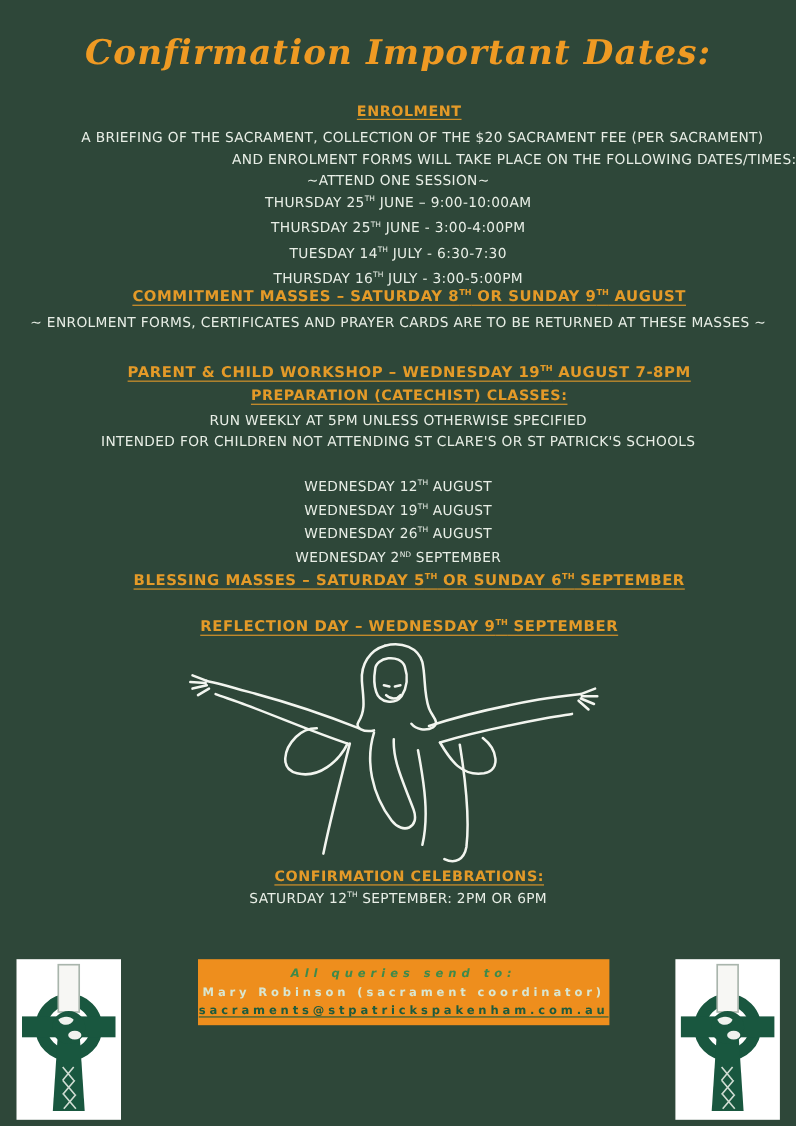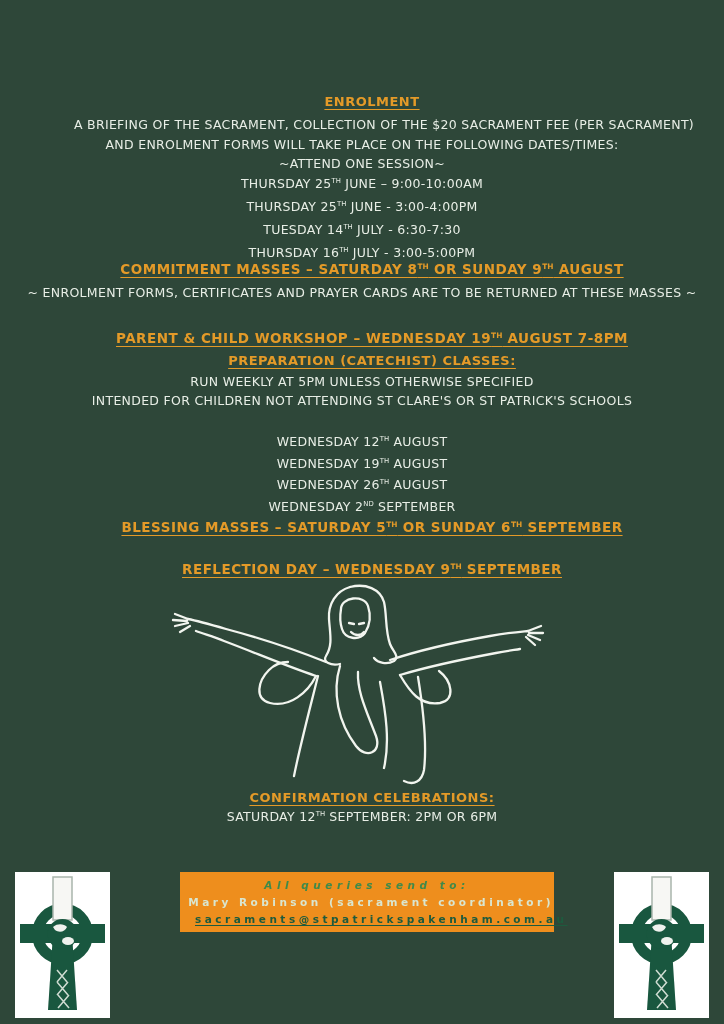--- a/index.html
+++ b/index.html
@@ -51,28 +51,27 @@
     width:374px;height:60px;
     background:#ee8e1d;
     text-align:center;
     font-weight:bold;
     font-size:10.5px;
     line-height:17px;
     padding-top:5px;
     box-sizing:border-box;
   }
   .contact-line1{color:#3f8a4a;letter-spacing:4.5px;font-style:italic;}
-  .contact-line2{color:#d9e6d0;letter-spacing:3.5px;text-align:right;}
+  .contact-line2{color:#d9e6d0;letter-spacing:3.5px;}
   .contact-email{
     display:inline-block;
     color:#1d5b3e;
     letter-spacing:3.5px;
     text-decoration:underline;
     text-underline-offset:2px;
-    padding-left:15px;
   }
 
   .cross-card{
     position:absolute;
     top:872px;
     width:95px;height:146px;
     background:#ffffff;
   }
   .cross-card.left{left:15px;}
   .cross-card.right{left:614px;}
@@ -90,24 +89,25 @@
     position:absolute;
     left:168px;top:582px;
     width:385px;height:206px;
   }
 </style>
 </head>
 <body>
 
 <div class="page">
 
+  <div class="abs title">Confirmation Important Dates:</div>
 
   <div class="abs h-orange" style="top:94px;">ENROLMENT</div>
   <div class="abs white-line" style="top:117px;padding-left:44px;">A BRIEFING OF THE SACRAMENT, COLLECTION OF THE $20 SACRAMENT FEE (PER SACRAMENT)</div>
-  <div class="abs white-line" style="top:137px;">AND ENROLMENT FORMS WILL TAKE PLACE ON THE FOLLOWING DATES/TIMES:</div>
+  <div class="abs white-line" style="top:137px;text-align:right;">AND ENROLMENT FORMS WILL TAKE PLACE ON THE FOLLOWING DATES/TIMES:</div>
   <div class="abs white-line" style="top:156px;">~ATTEND ONE SESSION~</div>
 
   <div class="abs white-line stack" style="top:171px;">
     <div><span>THURSDAY 25</span><span class="sup">TH</span><span> JUNE – 9:00-10:00AM</span></div>
     <div><span>THURSDAY 25</span><span class="sup">TH</span><span> JUNE - 3:00-4:00PM</span></div>
     <div><span>TUESDAY 14</span><span class="sup">TH</span><span> JULY - 6:30-7:30</span></div>
     <div><span>THURSDAY 16</span><span class="sup">TH</span><span> JULY - 3:00-5:00PM</span></div>
   </div>
 
   <div class="abs h-orange big" style="top:261px;">

